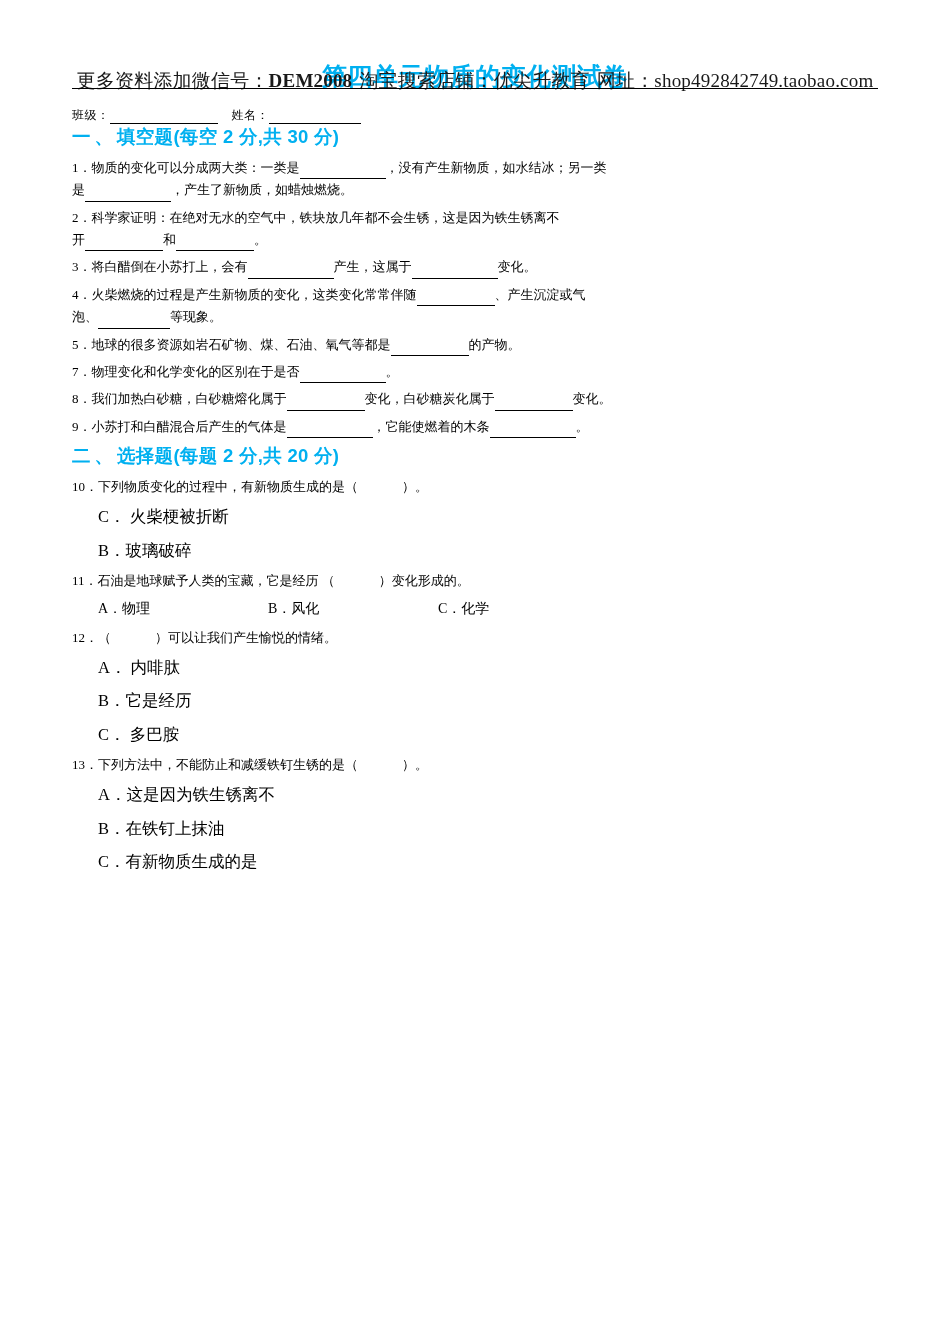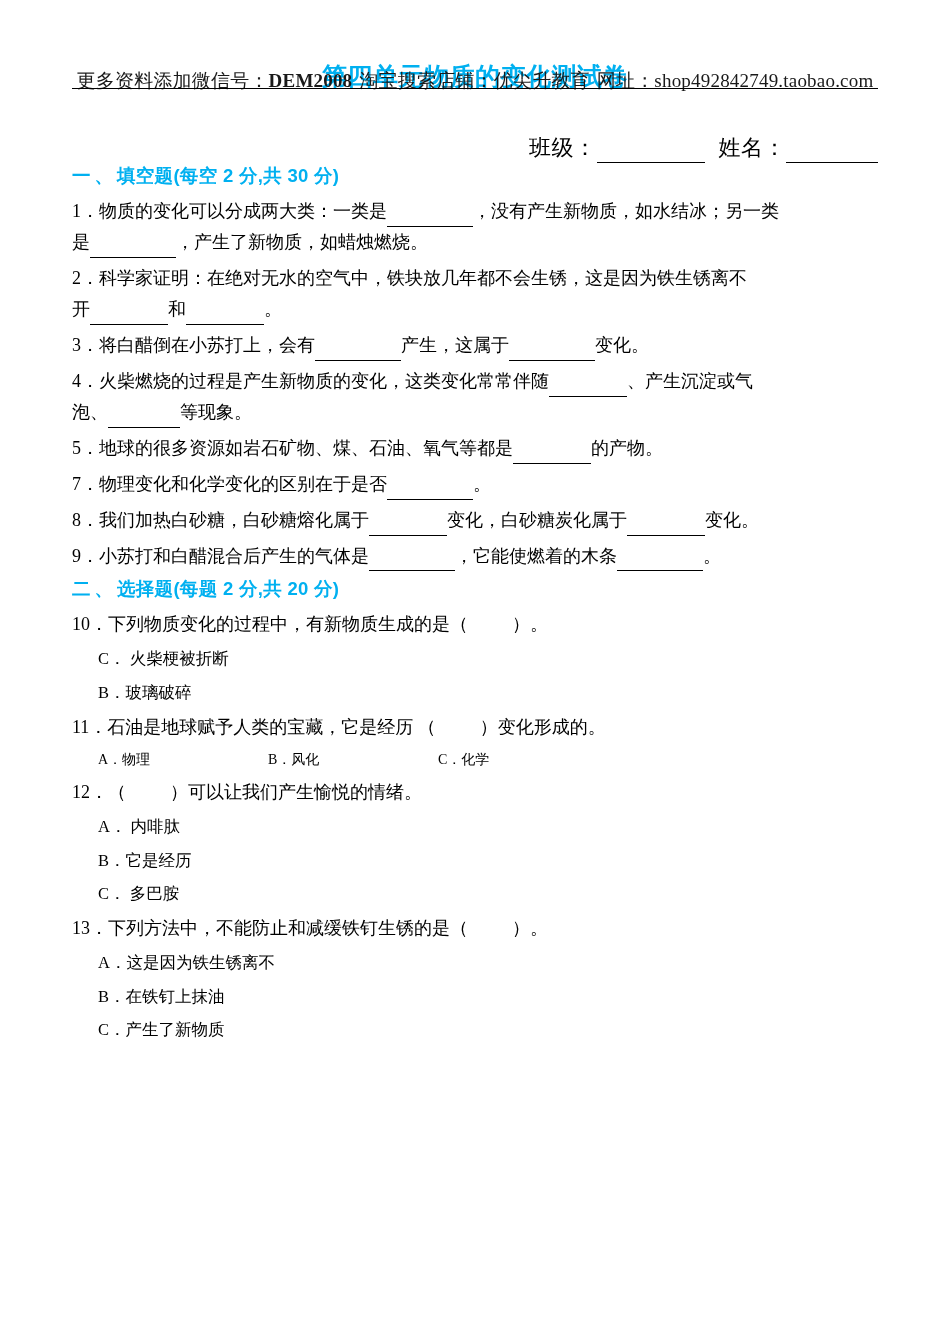--- a/index.html
+++ b/index.html
@@ -67,23 +67,23 @@
     text-align: center;
     font-family: "Liberation Sans", "DejaVu Sans", sans-serif;
     font-weight: bold;
     font-size: 25px;
     color: #00b0f0;
     letter-spacing: 0.5px;
   }
 
   
   .idline {
-    margin-top: 40px;
-    text-align: right;
-    font-size: 22px;
+    margin-top: 14px;
+    text-align: left;
+    font-size: 12px;
     letter-spacing: 0.5px;
   }
   .idline .blank {
     display: inline-block;
     border-bottom: 1px solid #000;
     width: 108px;
     height: 1em;
     vertical-align: bottom;
   }
   .idline .blank.short {
@@ -102,21 +102,21 @@
     color: #00b0f0;
     margin-bottom: 8px;
     letter-spacing: 0.3px;
   }
   .section-head .num {
     letter-spacing: 4px;
   }
 
   
   .q {
-    font-size: 18px;
+    font-size: 13px;
     line-height: 1.72;
     margin: 5px 0 5px 0;
     text-align: justify;
     text-justify: inter-ideograph;
   }
   .choice {
     font-size: 16.5px;
     line-height: 1.72;
     margin: 5px 0 5px 26px;
   }
@@ -227,17 +227,17 @@
   </div>
   <div class="choice">A． 内啡肽</div>
   <div class="choice">B．它是经历</div>
   <div class="choice">C． 多巴胺</div>
 
   <div class="q">
     <span>13．</span><span>下列方法中，不能防止和减缓铁钉生锈的是（</span><span class="paren"></span><span>）。</span>
   </div>
   <div class="choice">A．这是因为铁生锈离不</div>
   <div class="choice">B．在铁钉上抹油</div>
-  <div class="choice">C．产生了新物质</div>
+  <div class="choice">C．有新物质生成的是</div>
 
   <div class="bottom-rule"></div>
 
 </div>
 
 </body></html>

